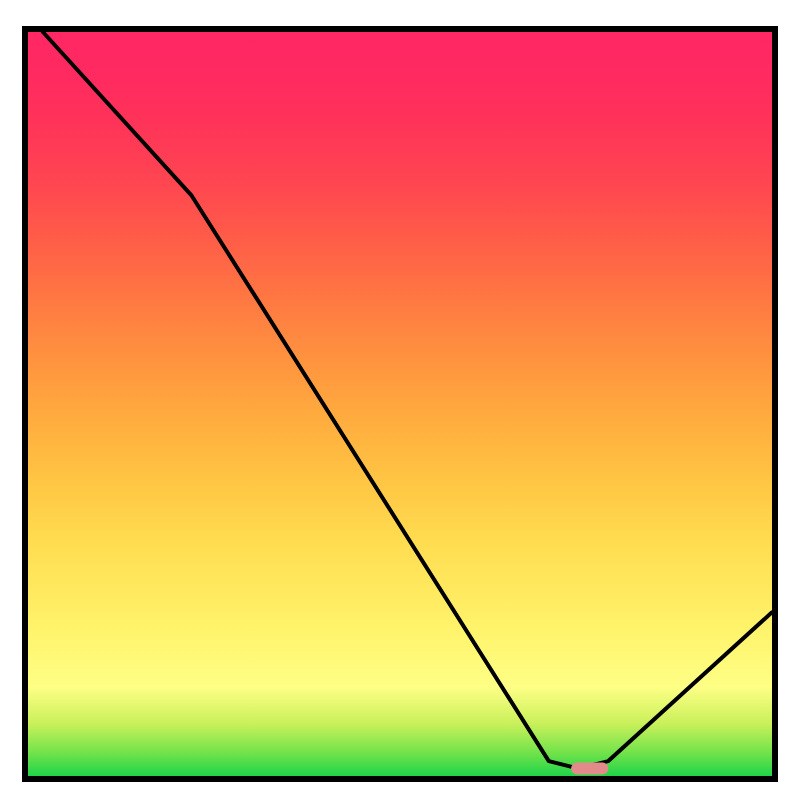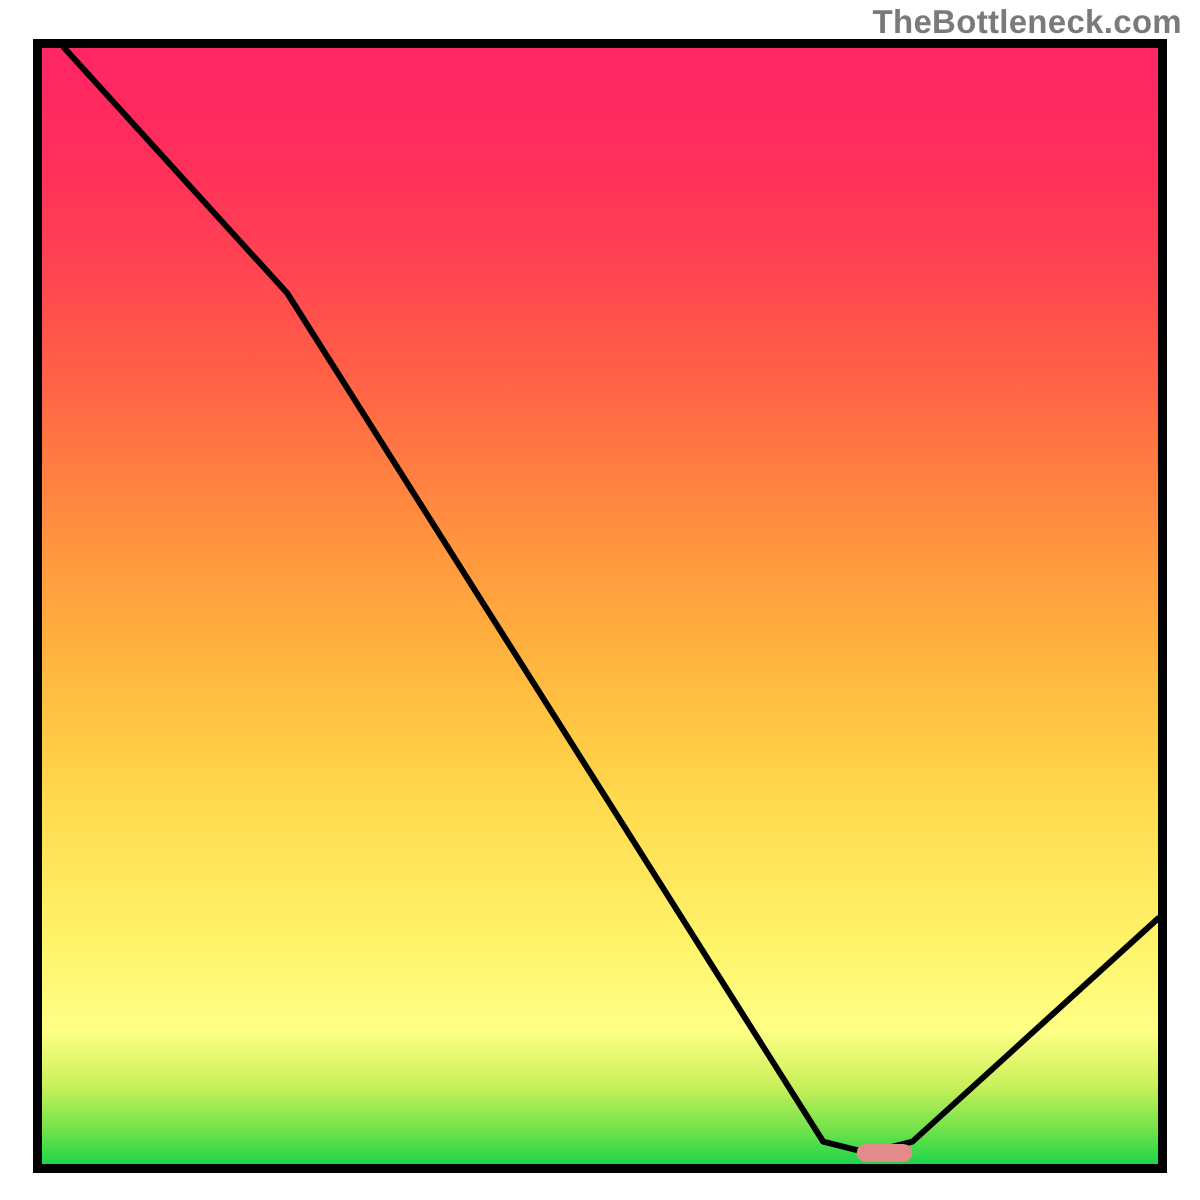--- a/index.html
+++ b/index.html
@@ -59,20 +59,19 @@
     top: 0;
     width: 100%;
     height: 100%;
     overflow: visible;
   }
 </style>
 </head>
 <body>
 
 <div class="container">
-  <div class="watermark">TheBottleneck.com</div>
   <div class="plot">
     <svg class="curve" viewBox="0 0 744 744" preserveAspectRatio="none">
       <path d="M14.9 0.0 L163.7 163.7 L520.8 729.1 L550.6 736.6 L580.3 729.1 L744.0 580.3" fill="none" stroke="#000000" stroke-width="4" stroke-linecap="round" stroke-linejoin="round"></path>
       <rect x="543.1" y="730.6" width="37.2" height="12" rx="6" ry="6" fill="#e38b8b"></rect>
     </svg>
   </div>
 </div>
 
 </body></html>

